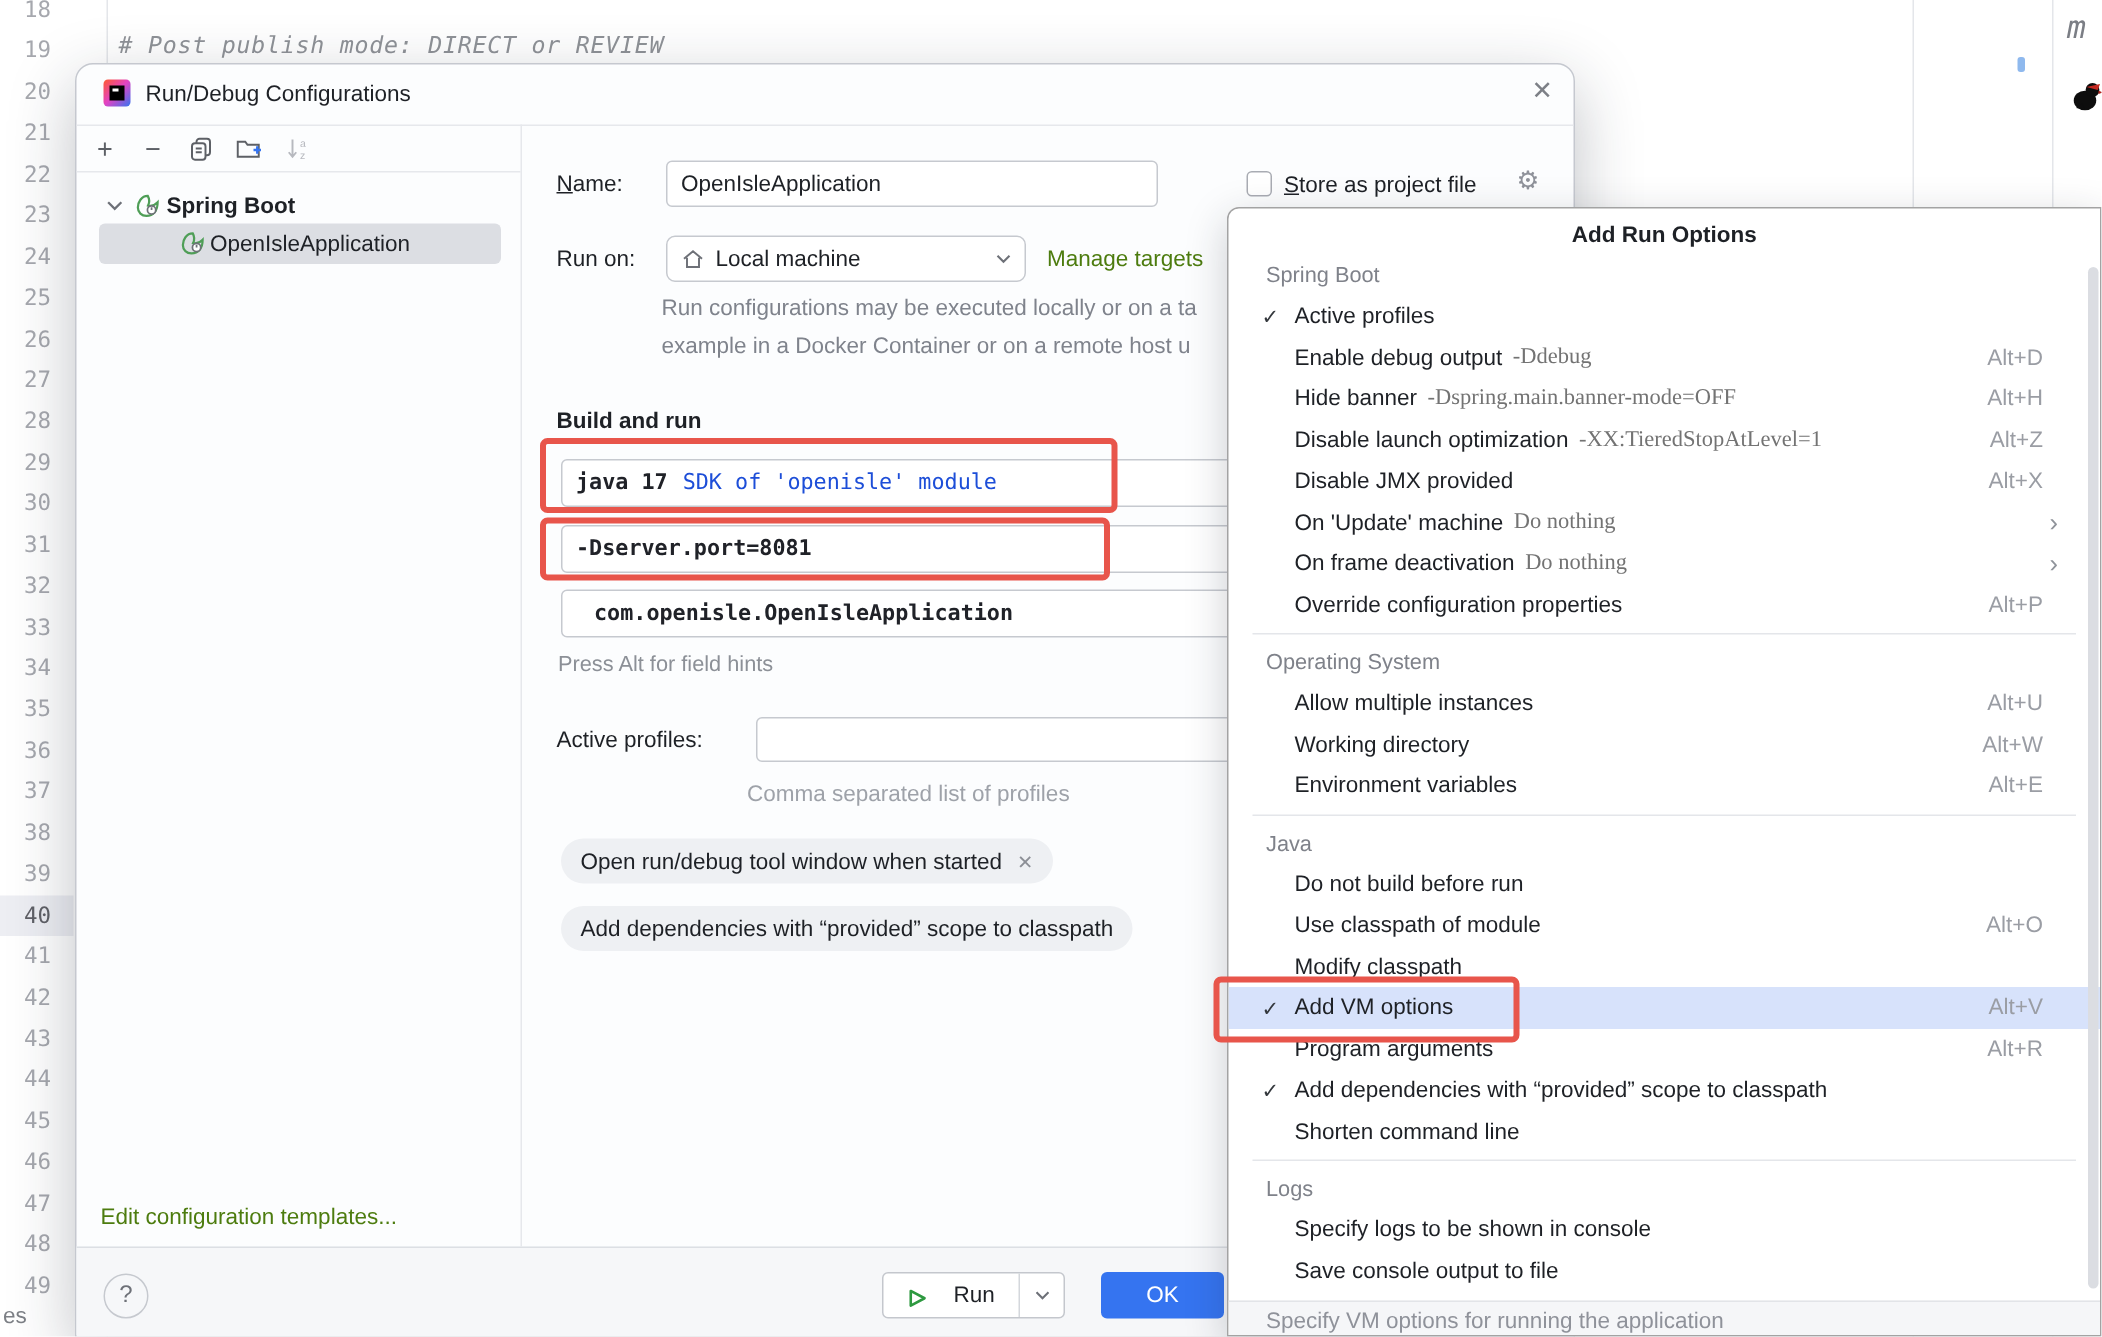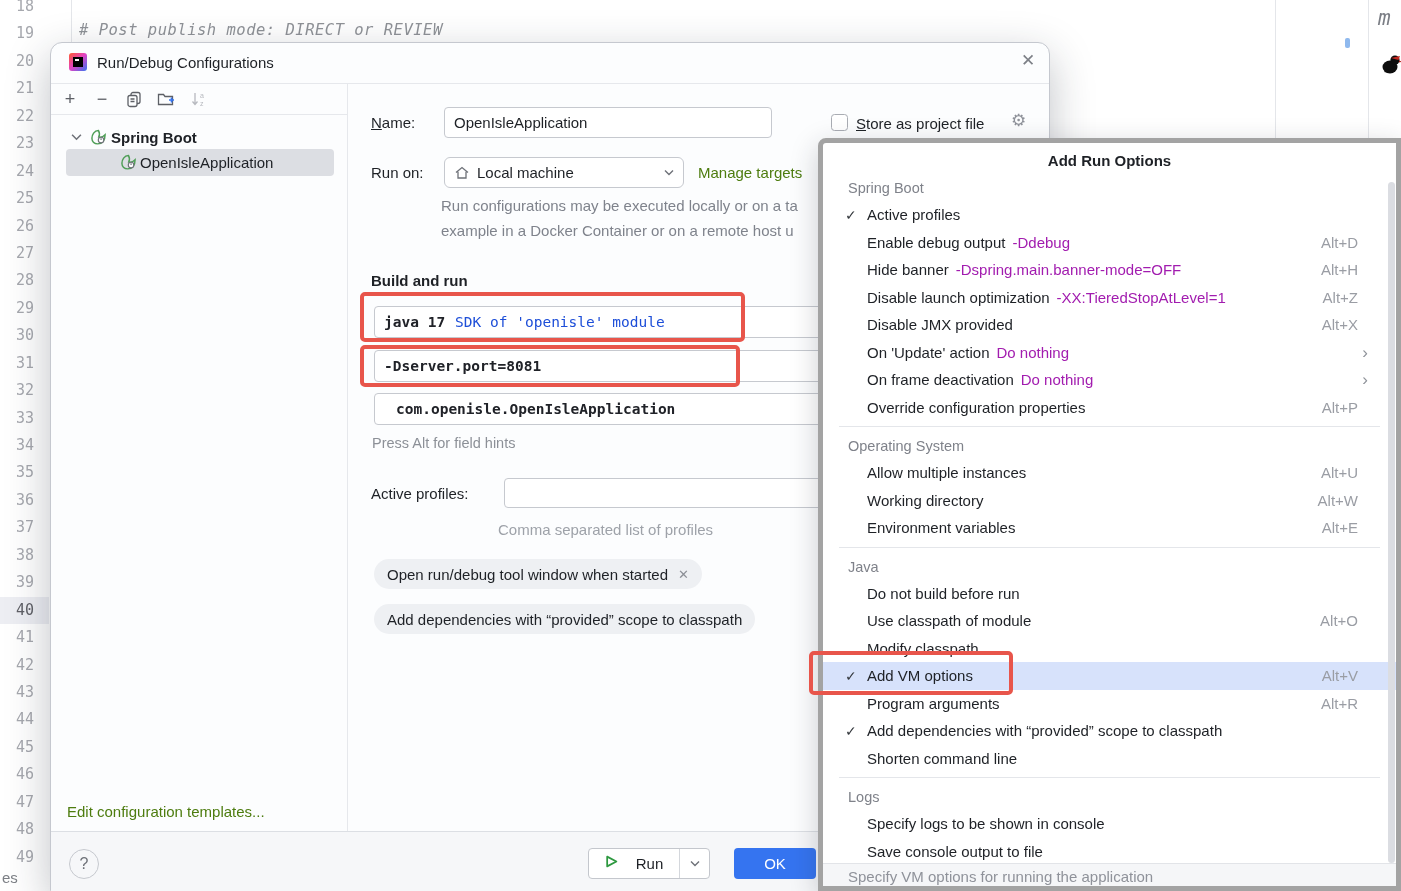--- a/index.html
+++ b/index.html
@@ -49,30 +49,30 @@
   #footer-bar { position:absolute; left:0; right:0; top:788px; height:61px;
                 background:#f6f7f9; border-top:1px solid #dcdfe4; }
   #help-circle { position:absolute; left:18px; top:806px; width:30px; height:30px; border-radius:50%;
                  border:1px solid #c6c9cf; color:#6e7178; font-size:16px;
                  display:flex; align-items:center; justify-content:center; cursor:pointer; }
   .checkbox { position:absolute; width:17px; height:17px; border:1px solid #a9acb3;
               border-radius:3.5px; background:#fff; cursor:pointer; }
 
   
   #popup { position:absolute; left:818px; top:138px; right:0; bottom:0; background:#fff;
-           border:5px solid #a3a3a3; border-radius:8px 0 0 0;
+           border:1px solid #a3a3a3; border-radius:8px 0 0 0;
            box-shadow:0 8px 28px rgba(30,35,50,.22); z-index:20; overflow:hidden; }
   #popup-title { text-align:center; padding-top:9px; height:26px; font-weight:700; font-size:15px; }
   .menu-sec { height:26px; margin-top:6px; display:flex; align-items:center;
               padding-left:25px; color:#7f828a; font-size:14.5px; }
   .menu-item { display:flex; align-items:center; height:27.5px; padding:0 14px 0 22px;
                font-size:15px; color:#1e2126; cursor:pointer; white-space:nowrap; }
   .menu-item.sel { background:#d7e2fb; }
   .menu-item .chk { width:22px; font-size:14px; color:#34383d; }
-  .menu-item .hint { color:#a21caf; margin-left:7px; }
+  .menu-item .hint { color:#737373; margin-left:7px;font-family:Liberation Serif, serif; }
   .menu-item .sp { flex:1; }
   .menu-item .sc { color:#9a9da4; margin-right:24px; }
   .menu-item .sub { color:#8f939a; margin-right:14px; font-size:17px; line-height:1; }
   .menu-div { border-top:1px solid #e4e6ea; margin:5px 16px; }
   #popup-status { position:absolute; left:0; right:0; bottom:0; height:23px; background:#f5f6f8;
                   border-top:1px solid #e2e4e8; color:#8f929a; font-size:15px;
                   padding-left:25px; line-height:26px; overflow:hidden; }
   #popup-scroll { position:absolute; right:1px; top:39px; width:7px; height:681px;
                   background:#dbdde2; border-radius:4px; }
 
@@ -240,21 +240,21 @@
     </div>
     <div class="pill" style="left:323px; top:561px;">
       <span>Add dependencies with “provided” scope to classpath</span>
     </div>
 
     <div class="abs link" style="left:16px; top:760px;">Edit configuration templates...</div>
 
     <div id="footer-bar"></div>
     <div id="help-circle">?</div>
     <div class="btn btn-plain" style="left:537px; top:805px; width:122px; padding:0;">
-      <div style="flex:1; display:flex; align-items:flex-start; justify-content:center; gap:18px;">
+      <div style="flex:1; display:flex; align-items:flex-end; justify-content:center; gap:18px;">
         <svg width="13" height="13" viewBox="0 0 12 12">
           <polygon points="2,1.5 10.5,6 2,10.5" fill="none" stroke="#2e9940" stroke-width="1.6" stroke-linejoin="round"></polygon>
         </svg>
         <span>Run</span>
       </div>
       <div style="width:30px; height:100%; border-left:1px solid #d4d7dc; display:flex; align-items:center; justify-content:center;">
         <svg width="10" height="7" viewBox="0 0 10 7">
           <polyline points="1,1.5 5,5.5 9,1.5" fill="none" stroke="#6e7178" stroke-width="1.4"></polyline>
         </svg>
       </div>
@@ -295,21 +295,21 @@
           <span class="sc">Alt+Z</span>
         </div>
         <div class="menu-item">
           <span class="chk"></span>
           <span class="lbl2">Disable JMX provided</span>
           <span class="sp"></span>
           <span class="sc">Alt+X</span>
         </div>
         <div class="menu-item">
           <span class="chk"></span>
-          <span class="lbl2">On 'Update' action</span>
+          <span class="lbl2">On 'Update' machine</span>
           <span class="hint">Do nothing</span>
           <span class="sp"></span>
           <span class="sub">›</span>
         </div>
         <div class="menu-item">
           <span class="chk"></span>
           <span class="lbl2">On frame deactivation</span>
           <span class="hint">Do nothing</span>
           <span class="sp"></span>
           <span class="sub">›</span>

